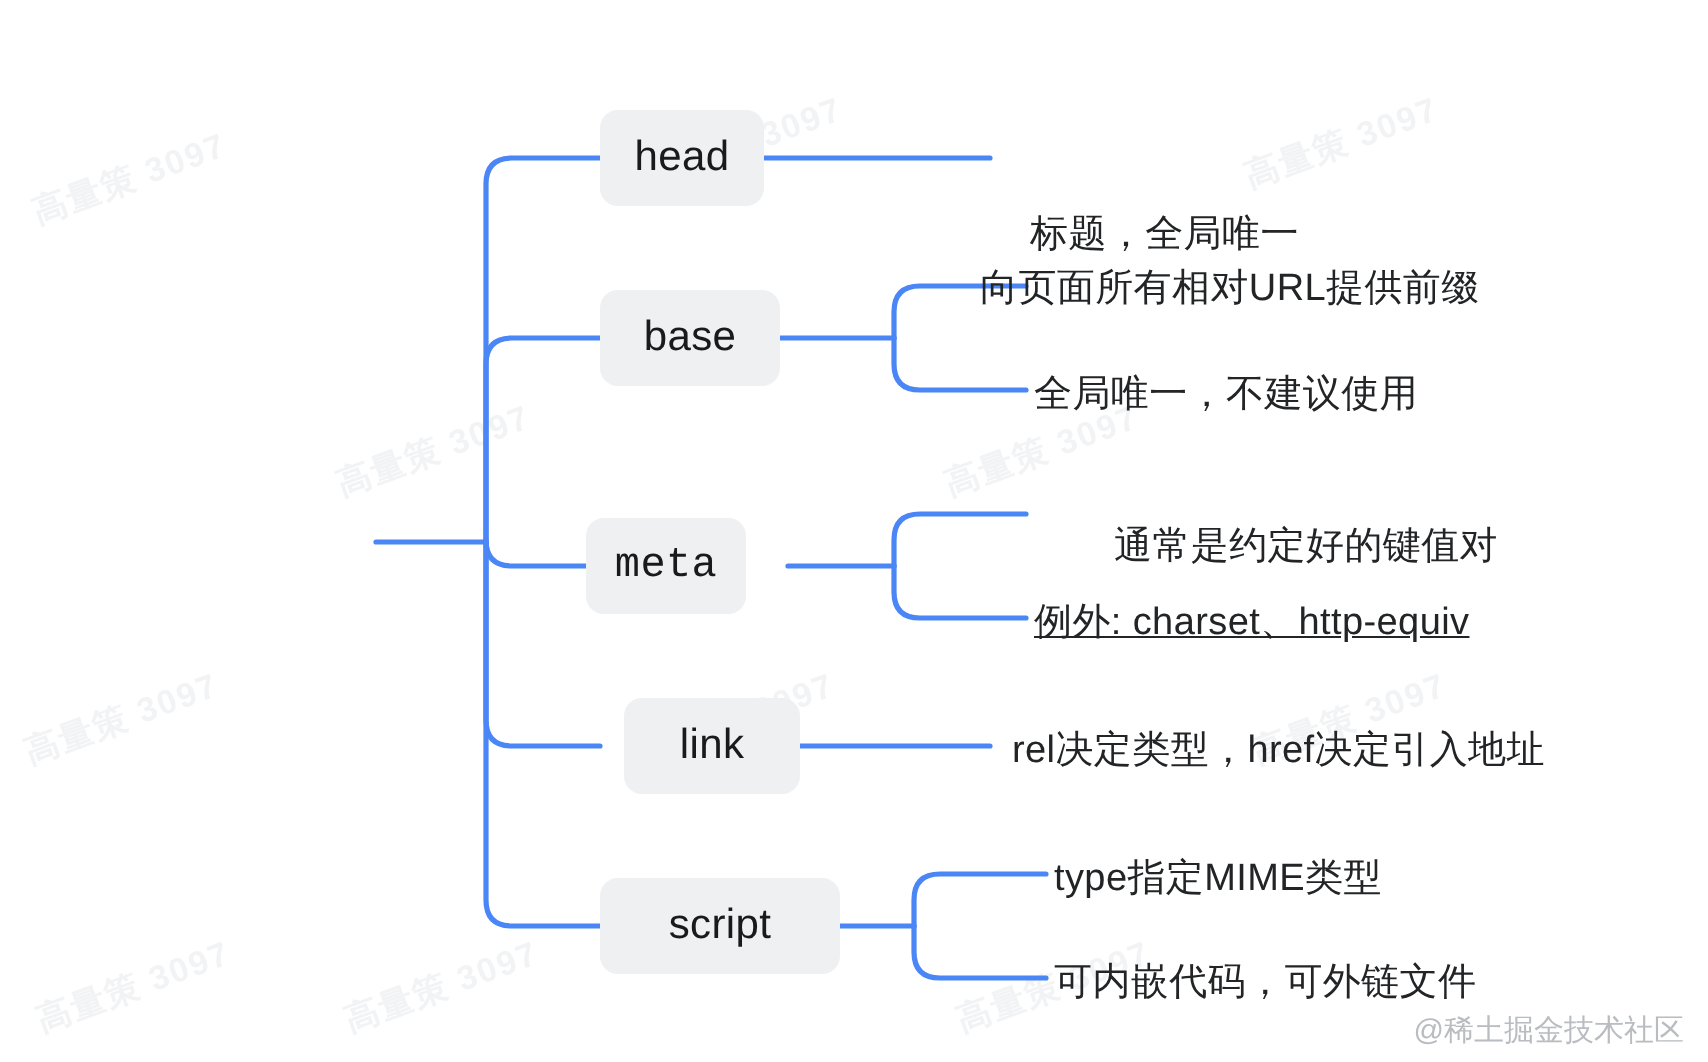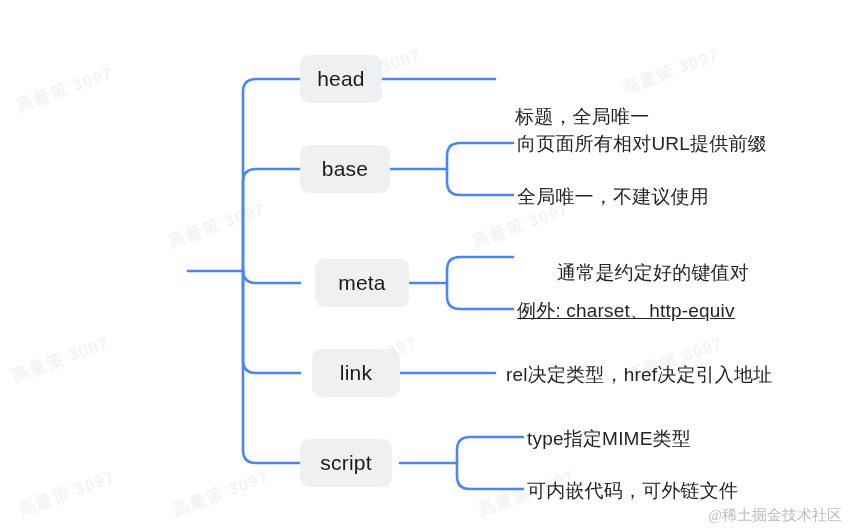--- a/index.html
+++ b/index.html
@@ -96,21 +96,20 @@
 
   
   .corner-wm {
     position: absolute;
     right: 12px;
     bottom: 6px;
     color: #b9bcc0;
     font-size: 15px;
     white-space: nowrap;
     user-select: none;
-    font-family: Liberation Serif, serif;
   }
 </style>
 </head>
 <body>
 
 <div id="stage">
 
   <div class="bg-wm" style="left:14px;  top:78px;">高量策 3097</div>
   <div class="bg-wm" style="left:166px; top:214px;">高量策 3097</div>
   <div class="bg-wm" style="left:318px; top:348px;">高量策 3097</div>
@@ -150,33 +149,33 @@
     <path d="M457 463 L457 476 Q457 489 470 489 L523 489"></path>
   </svg>
 
 
   <div class="branch-node" style="left:300px; top:55px;  width:82px;">
     <span class="branch-label">head</span>
   </div>
   <div class="branch-node" style="left:300px; top:145px; width:90px;text-align:center;">
     <span class="branch-label">base</span>
   </div>
-  <div class="branch-node" style="left:315px; top:259px; width:94px;">
+  <div class="branch-node" style="left:293px; top:259px; width:80px;font-family:Liberation Mono, monospace;">
     <span class="branch-label">meta</span>
   </div>
   <div class="branch-node" style="left:312px; top:349px; width:88px;">
     <span class="branch-label">link</span>
   </div>
-  <div class="branch-node" style="left:300px; top:439px; width:92px;">
+  <div class="branch-node" style="left:300px; top:439px; width:120px;">
     <span class="branch-label">script</span>
   </div>
 
   <div class="leaf-text" style="left:515px; top:68px;margin-top:36px;">标题，全局唯一</div>
 
-  <div class="leaf-text" style="left:517px; top:131px;">向页面所有相对URL提供前缀</div>
+  <div class="leaf-text" style="left:490px; top:131px;">向页面所有相对URL提供前缀</div>
   <div class="leaf-text" style="left:517px; top:184px;">全局唯一，不建议使用</div>
 
   <div class="leaf-text" style="left:517px; top:260px;margin-left:40px;">通常是约定好的键值对</div>
   <div class="leaf-text" style="left:517px; top:298px;text-decoration:underline;">例外: charset、http-equiv</div>
 
   <div class="leaf-text" style="left:527px; top:426px;">type指定MIME类型</div>
 
   <div class="leaf-text" style="left:506px; top:362px;">rel决定类型，href决定引入地址</div>
   <div class="leaf-text" style="left:527px; top:478px;">可内嵌代码，可外链文件</div>
 

